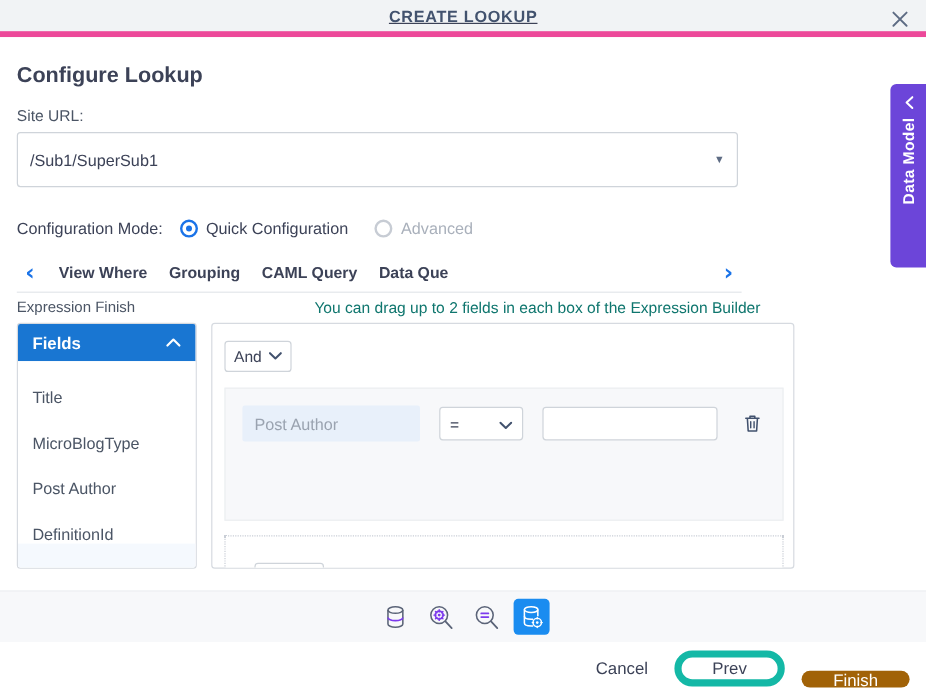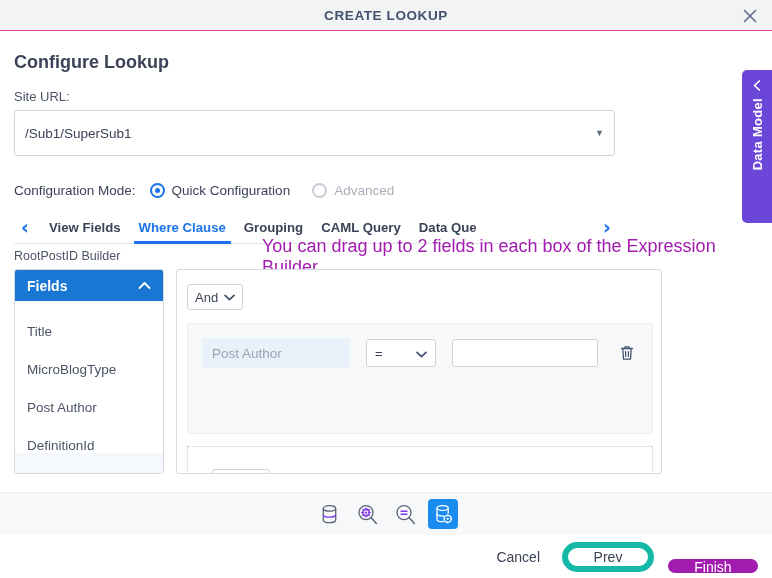--- a/index.html
+++ b/index.html
@@ -14,22 +14,22 @@
     position: relative;
     width: 772px; height: 578px;
     background: #ffffff;
   }
 
   
   .titlebar {
     position: absolute; left: 0; top: 0;
     width: 772px; height: 31px;
     background: #f1f3f5;
-    border-bottom: 1px solid #ec4899;
-    display: flex; align-items: center; justify-content: center;
+    border-bottom: 5px solid #ec4899;
+    display: flex; align-items: center; justify-content: center; text-decoration: underline;
   }
   .titlebar-text {
     font-size: 13.5px; font-weight: 600;
     letter-spacing: .6px;
     color: #42526e;
   }
   .close-btn {
     position: absolute; right: 10px; top: 4px;
     width: 24px; height: 24px;
     display: flex; align-items: center; justify-content: center;
@@ -127,22 +127,22 @@
     left: 4px; right: 4px; bottom: 0; height: 2.5px;
     background: #1a73e8;
   }
 
   
   .eb-label {
     position: absolute; left: 14px; top: 218px;
     font-size: 12.5px; color: #4b5565;
   }
   .eb-hint {
-    position: absolute; left: 262px; top: 205px;
-    font-size: 18px; color: #a21caf;
+    position: absolute; left: 262px; top: 218px;
+    font-size: 13px; color: #0f766e;
   }
 
   
   .fields-panel {
     position: absolute; left: 14px; top: 238px;
     width: 150px; height: 205px;
     border: 1px solid #d6dae0;
     border-radius: 3px;
     background: #fff;
     overflow: hidden;
@@ -315,21 +315,21 @@
     border-radius: 16px;
     background: #fff;
     font-size: 14px; color: #3c4257;
     cursor: pointer;
     font-family: "Liberation Sans", sans-serif;
   }
   .btn-finish {
     width: 90px; height: 14px;
     border: none;
     border-radius: 16px;
-    background: #a21caf;
+    background: #a16207;
     color: #ffffff;
     font-size: 14px;
     cursor: pointer;
     font-family: "Liberation Sans", sans-serif;
     margin-top: 19px;
   }
 </style>
 </head>
 <body>
 
@@ -365,30 +365,29 @@
         <label class="radio-opt disabled">
           <span class="radio-dot off"></span>
           <span class="radio-text muted">Advanced</span>
         </label>
       </div>
     </div>
 
     <div class="tabs-row">
       <div class="tab-arrow left">‹</div>
       <div class="tab-list">
-        <div class="tab">View Fields</div>
-        <div class="tab active">Where Clause</div>
+        <div class="tab">View Where</div>
         <div class="tab">Grouping</div>
         <div class="tab">CAML Query</div>
         <div class="tab">Data Que</div>
       </div>
       <div class="tab-arrow right">›</div>
     </div>
 
-    <div class="eb-label">RootPostID Builder</div>
+    <div class="eb-label">Expression Finish</div>
     <div class="eb-hint">You can drag up to 2 fields in each box of the Expression Builder</div>
 
     <div class="fields-panel">
       <div class="fields-header">
         <span>Fields</span>
         <span class="chev-up">
           <svg width="13" height="9" viewBox="0 0 13 9" aria-hidden="true">
             <path d="M1.5 7 L6.5 2 L11.5 7" stroke="#ffffff" stroke-width="1.8" fill="none" stroke-linecap="round" stroke-linejoin="round"></path>
           </svg>
         </span>

